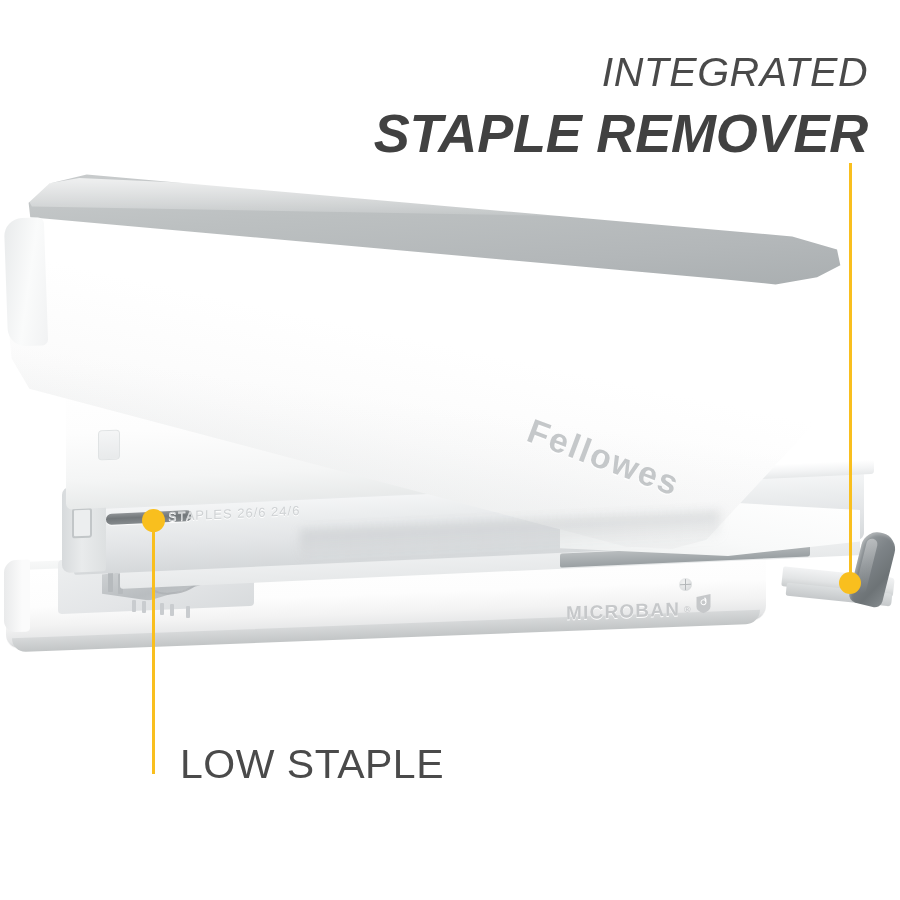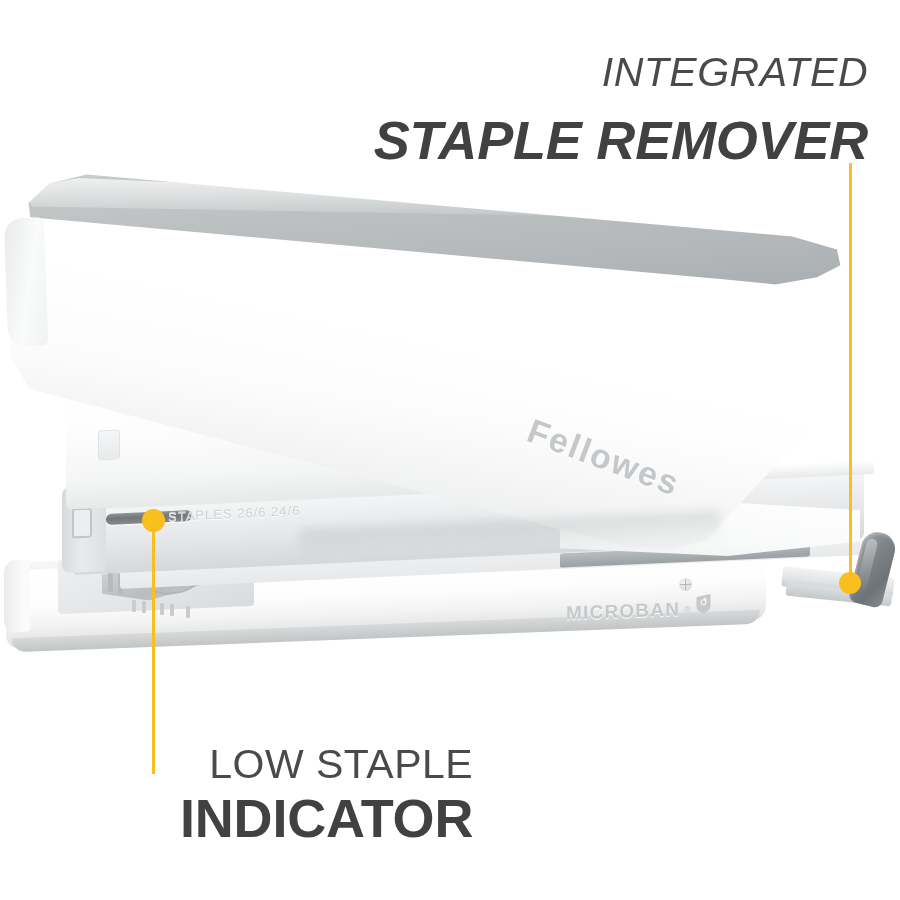--- a/index.html
+++ b/index.html
@@ -22,24 +22,24 @@
   }
   .callout .line2{
     font-weight:700;
     letter-spacing:-0.2px;
     line-height:1.0;
     white-space:nowrap;
   }
 
   #callout-remover{ right:32px; top:52px; text-align:right;font-style:italic; }
   #callout-remover .line1{ font-size:41px; color:#4a4a4a; }
-  #callout-remover .line2{ font-size:54px; color:#414141; margin-top:20px; }
+  #callout-remover .line2{ font-size:54px; color:#414141; margin-top:13px; }
 
   #callout-indicator{ left:180px; top:744px; text-align:left; }
-  #callout-indicator .line1{ font-size:41px; color:#4a4a4a;text-align:right; }
+  #callout-indicator .line1{ font-size:41px; color:#4a4a4a; }
   #callout-indicator .line2{ font-size:54px; color:#414141; margin-top:6px; }
 
   
   .leader-line{position:absolute;background:#f9bf1e;}
   .leader-dot{position:absolute;border-radius:50%;background:#f9bf1e;}
 
   #leader-line-remover{ left:849px; top:163px; width:3px; height:420px; }
   #leader-dot-remover{ left:839px; top:572px; width:22px; height:22px; }
 
   #leader-line-indicator{ left:152px; top:520px; width:3px; height:254px; }
@@ -407,16 +407,15 @@
   <div class="leader-line" id="leader-line-indicator"></div>
   <div class="leader-dot" id="leader-dot-indicator"></div>
 
   <div class="callout" id="callout-remover">
     <div class="line1">INTEGRATED</div>
     <div class="line2">STAPLE REMOVER</div>
   </div>
 
   <div class="callout" id="callout-indicator">
     <div class="line1">LOW STAPLE</div>
-    <div class="line2">INDICATOR</div>
   </div>
 
 </div>
 
 </body></html>

